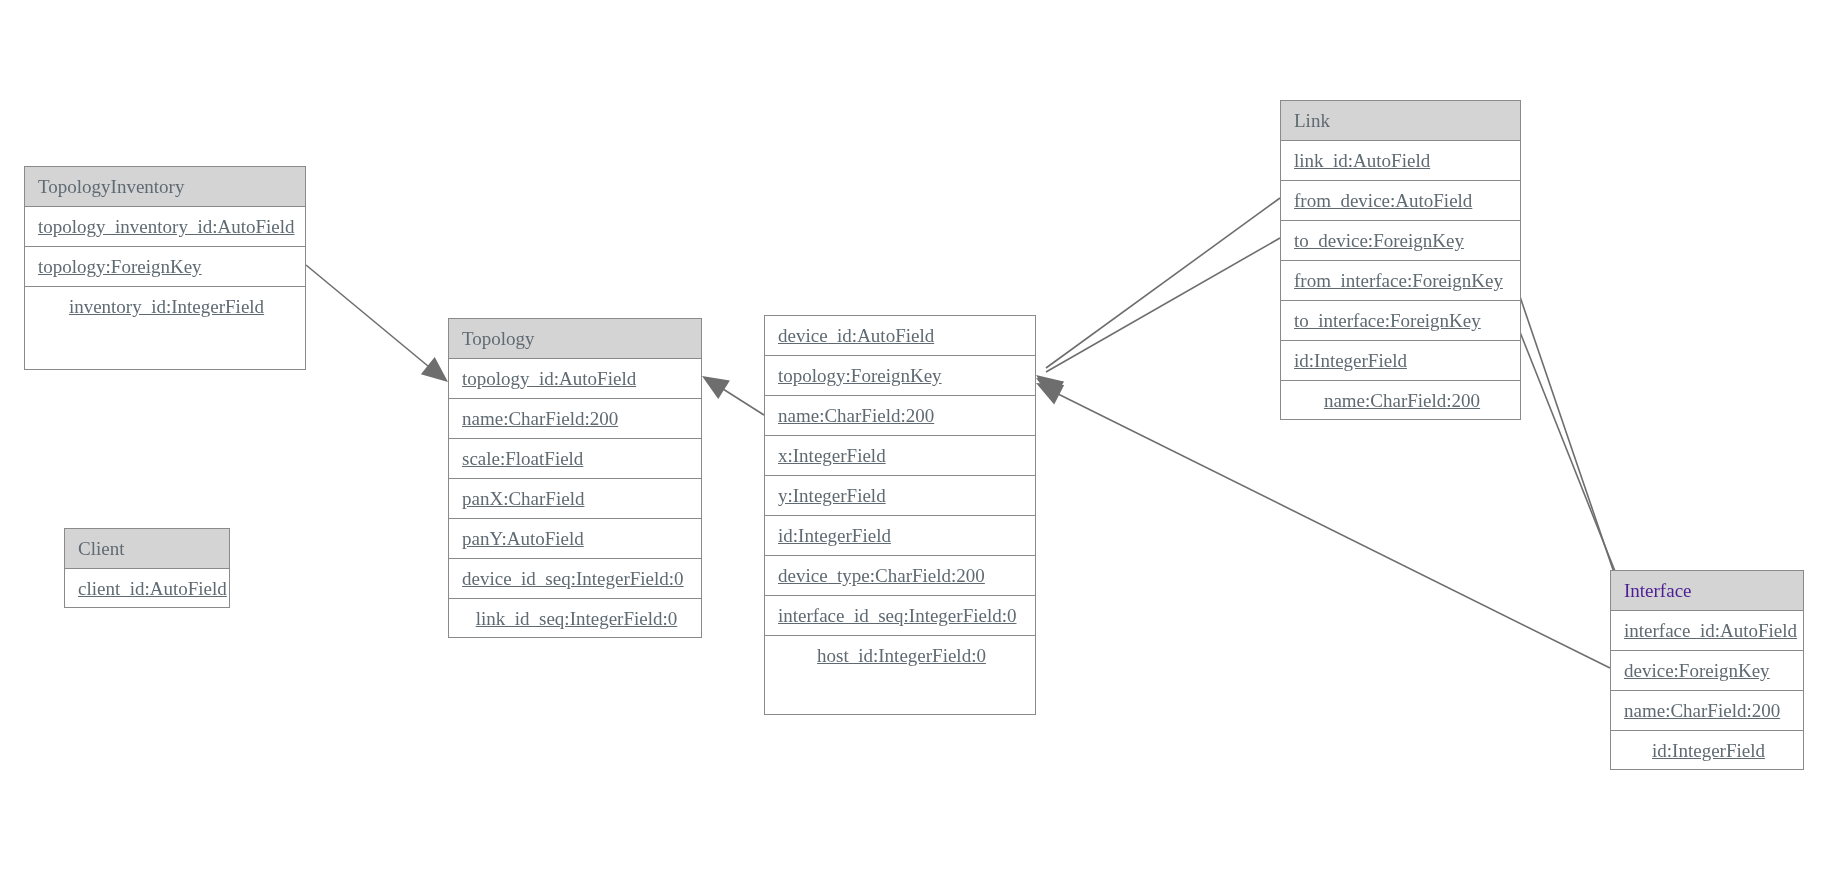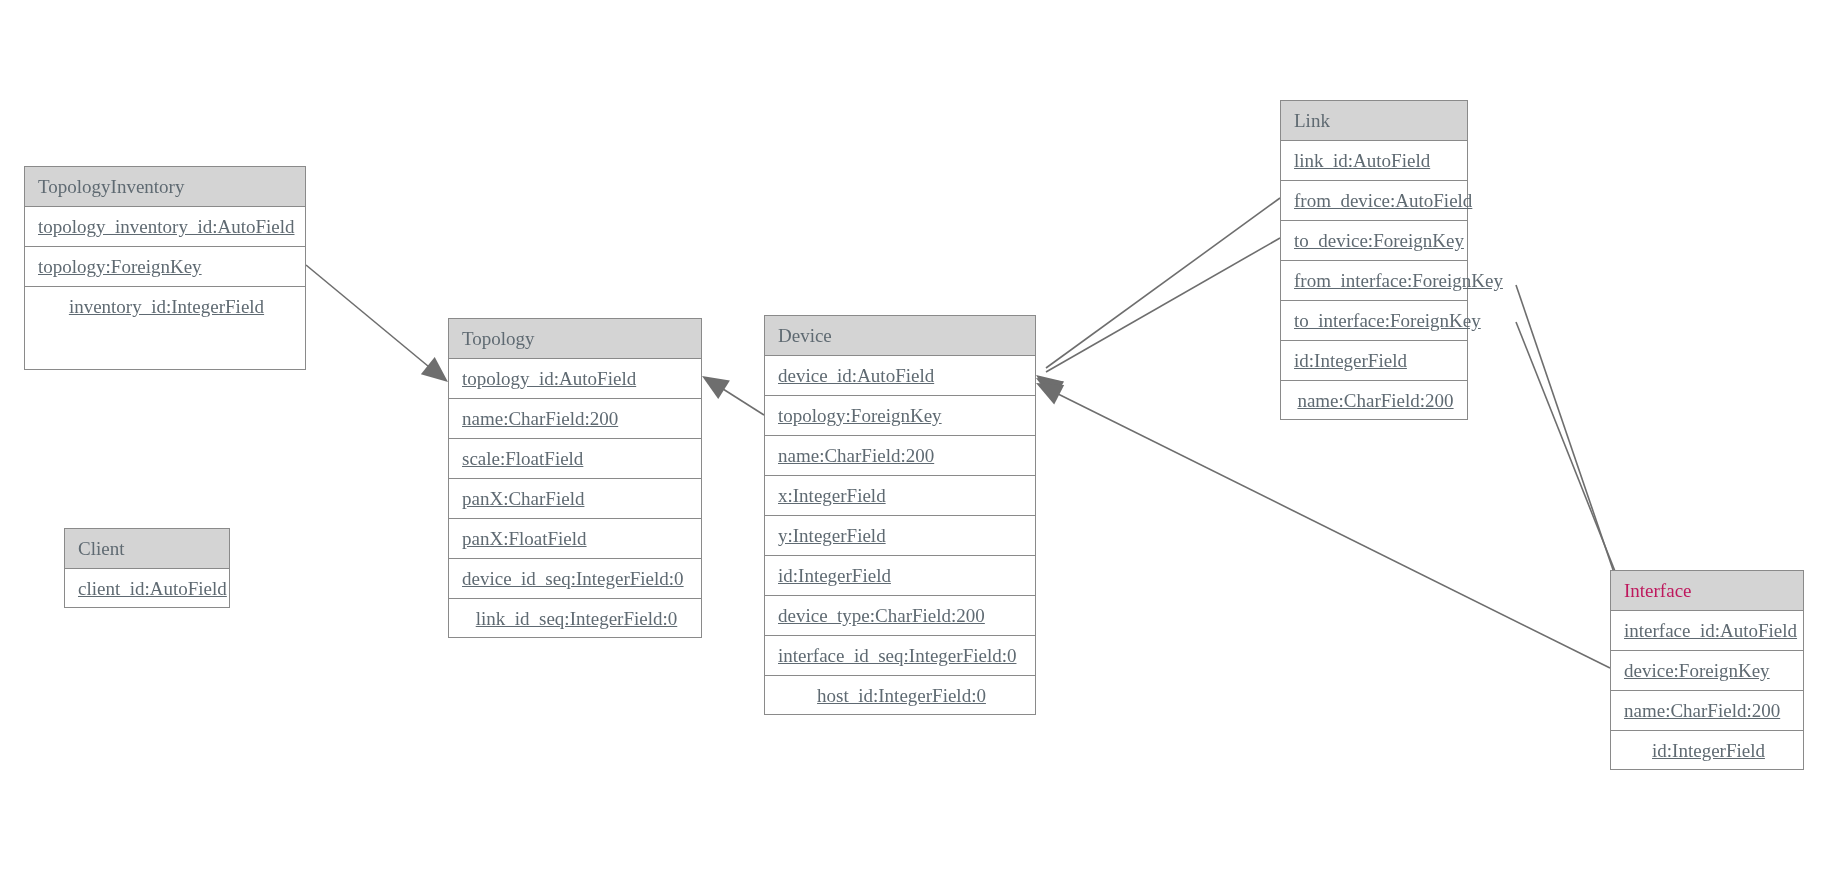--- a/index.html
+++ b/index.html
@@ -43,46 +43,45 @@
     <div class="entity" style="left: 64px; top: 528px; width: 166px; height: 80px; border-color: rgb(138, 138, 138); background: rgb(255, 255, 255);">
       <div class="hdr" style="background: rgb(212, 212, 212); color: rgb(95, 106, 114);">Client</div>
       <div class="row" style="color: rgb(95, 106, 114);">client_id:AutoField</div>
     </div>
     <div class="entity" style="left: 448px; top: 318px; width: 254px; height: 320px; border-color: rgb(138, 138, 138); background: rgb(255, 255, 255);">
       <div class="hdr" style="background: rgb(212, 212, 212); color: rgb(95, 106, 114);">Topology</div>
       <div class="row" style="color: rgb(95, 106, 114);">topology_id:AutoField</div>
       <div class="row" style="color: rgb(95, 106, 114);">name:CharField:200</div>
       <div class="row" style="color: rgb(95, 106, 114);">scale:FloatField</div>
       <div class="row" style="color: rgb(95, 106, 114);">panX:CharField</div>
-      <div class="row" style="color: rgb(95, 106, 114);">panX:FloatField</div>
+      <div class="row" style="color: rgb(95, 106, 114);">panY:AutoField</div>
       <div class="row" style="color: rgb(95, 106, 114);">device_id_seq:IntegerField:0</div>
       <div class="row" style="color: rgb(95, 106, 114);">link_id_seq:IntegerField:0</div>
     </div>
     <div class="entity" style="left: 764px; top: 315px; width: 272px; height: 400px; border-color: rgb(138, 138, 138); background: rgb(255, 255, 255);">
-      <div class="hdr" style="background: rgb(212, 212, 212); color: rgb(95, 106, 114);">Device</div>
       <div class="row" style="color: rgb(95, 106, 114);">device_id:AutoField</div>
       <div class="row" style="color: rgb(95, 106, 114);">topology:ForeignKey</div>
       <div class="row" style="color: rgb(95, 106, 114);">name:CharField:200</div>
       <div class="row" style="color: rgb(95, 106, 114);">x:IntegerField</div>
       <div class="row" style="color: rgb(95, 106, 114);">y:IntegerField</div>
       <div class="row" style="color: rgb(95, 106, 114);">id:IntegerField</div>
       <div class="row" style="color: rgb(95, 106, 114);">device_type:CharField:200</div>
       <div class="row" style="color: rgb(95, 106, 114);">interface_id_seq:IntegerField:0</div>
       <div class="row" style="color: rgb(95, 106, 114);">host_id:IntegerField:0</div>
     </div>
-    <div class="entity" style="left: 1280px; top: 100px; width: 188px; height: 320px; border-color: rgb(138, 138, 138); background: rgb(255, 255, 255);">
+    <div class="entity" style="left: 1280px; top: 100px; width: 241px; height: 320px; border-color: rgb(138, 138, 138); background: rgb(255, 255, 255);">
       <div class="hdr" style="background: rgb(212, 212, 212); color: rgb(95, 106, 114);">Link</div>
       <div class="row" style="color: rgb(95, 106, 114);">link_id:AutoField</div>
       <div class="row" style="color: rgb(95, 106, 114);">from_device:AutoField</div>
       <div class="row" style="color: rgb(95, 106, 114);">to_device:ForeignKey</div>
       <div class="row" style="color: rgb(95, 106, 114);">from_interface:ForeignKey</div>
       <div class="row" style="color: rgb(95, 106, 114);">to_interface:ForeignKey</div>
       <div class="row" style="color: rgb(95, 106, 114);">id:IntegerField</div>
       <div class="row" style="color: rgb(95, 106, 114);">name:CharField:200</div>
     </div>
     <div class="entity" style="left: 1610px; top: 570px; width: 194px; height: 200px; border-color: rgb(138, 138, 138); background: rgb(255, 255, 255);">
-      <div class="hdr" style="background: rgb(212, 212, 212); color: #be185d;">Interface</div>
+      <div class="hdr" style="background: rgb(212, 212, 212); color: #4c1d95;">Interface</div>
       <div class="row" style="color: rgb(95, 106, 114);">interface_id:AutoField</div>
       <div class="row" style="color: rgb(95, 106, 114);">device:ForeignKey</div>
       <div class="row" style="color: rgb(95, 106, 114);">name:CharField:200</div>
       <div class="row" style="color: rgb(95, 106, 114);">id:IntegerField</div>
     </div>
   </div>
 
 </body></html>

